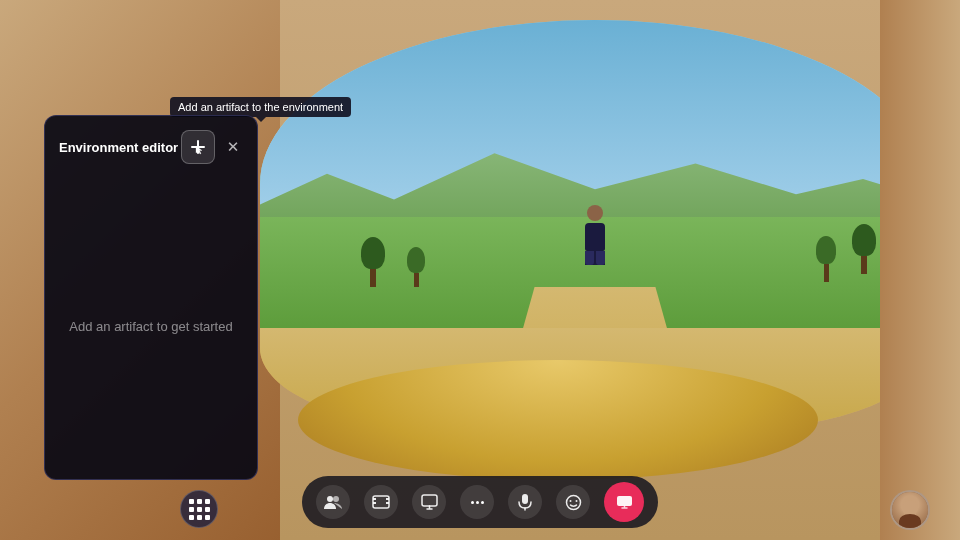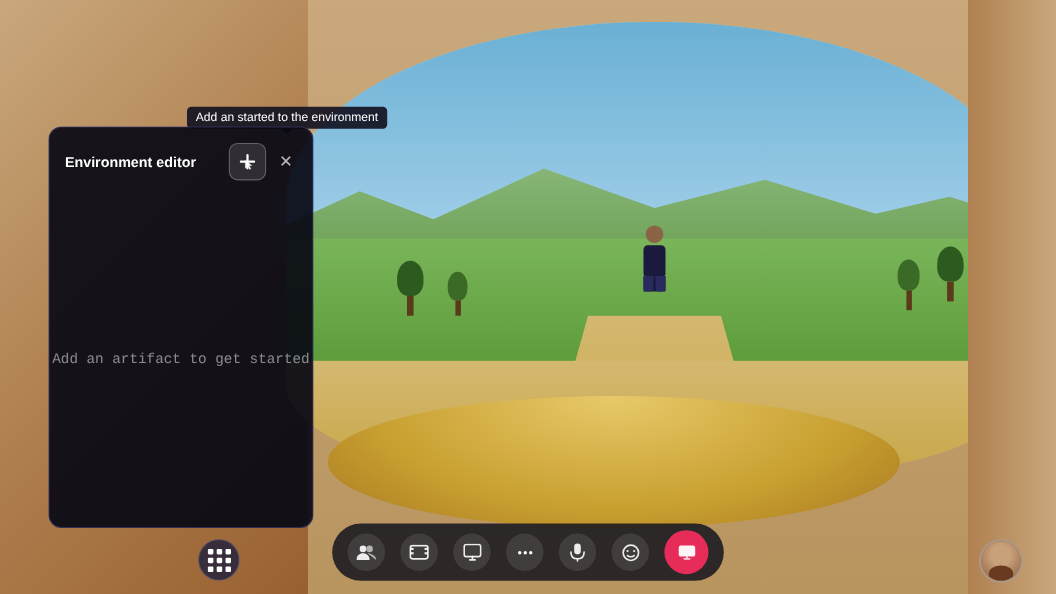--- a/index.html
+++ b/index.html
@@ -262,21 +262,21 @@
       height: 14px;
       background: #6a3a20;
       border-radius: 50% 50% 0 0;
     }
 
     
     .env-panel {
       position: absolute;
       top: 115px;
       left: 44px;
-      width: 241px;
+      width: 214px;
       height: 365px;
       background: rgba(8, 8, 20, 0.92);
       border-radius: 12px;
       border: 1px solid rgba(80, 80, 140, 0.5);
       display: flex;
       flex-direction: column;
       overflow: hidden;
     }
 
     .env-panel-header {
@@ -343,21 +343,20 @@
 
     .search-input::placeholder {
       color: rgba(255,255,255,0.4);
     }
 
     .env-panel-body {
       flex: 1;
       display: flex;
       align-items: center;
       justify-content: center;
-      font-family: Liberation Mono, monospace;
     }
 
     .empty-state-text {
       color: rgba(255,255,255,0.5);
       font-size: 13px;
       text-align: center;
     }
 
     
     .tooltip {
@@ -474,21 +473,21 @@
         </div>
       </div>
     </div>
   </div>
 
   <div class="platform"></div>
 
   <div class="right-arch"></div>
 
   <div class="tooltip">
-    <span>Add an started to the environment</span>
+    <span>Add an artifact to the environment</span>
   </div>
 
   <div class="env-panel">
     <div class="env-panel-header">
       <span class="env-panel-title">Environment editor</span>
       <div class="env-panel-actions">
         <button class="add-artifact-btn">
           <svg width="16" height="16" viewBox="0 0 16 16" fill="none">
             <path d="M8 2v12M2 8h12" stroke="white" stroke-width="2" stroke-linecap="round"></path>
           </svg>

